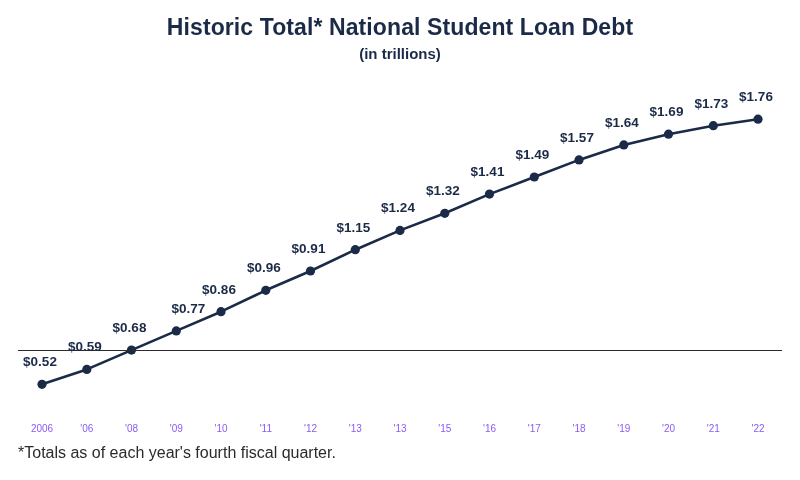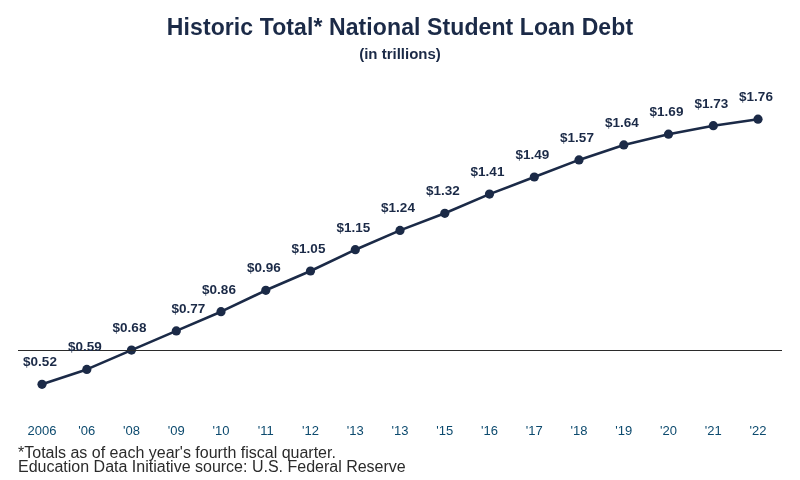--- a/index.html
+++ b/index.html
@@ -66,22 +66,22 @@
   }
   .xlabels {
     position: absolute;
     left: 0;
     top: 423px;
     width: 800px;
     height: 18px;
   }
   .xlabel {
     position: absolute;
-    font-size: 13px;
-    color: #0c4a6e;
+    font-size: 10px;
+    color: #8b5cf6;
     text-align: center;
     transform: translateX(-50%);
     white-space: nowrap;
   }
   .dlabel {
     position: absolute;
     font-size: 13.5px;
     font-weight: bold;
     color: #1b2a47;
     text-align: center;
@@ -156,31 +156,30 @@
       <div class="xlabel" style="left: 758px;">'22</div>
     </div>
 
   <div id="dlabels">
       <div class="dlabel" style="left: 40px; top: 354.3px;">$0.52</div>
       <div class="dlabel" style="left: 84.8px; top: 339.4px;">$0.59</div>
       <div class="dlabel" style="left: 129.5px; top: 320.1px;">$0.68</div>
       <div class="dlabel" style="left: 174.3px; top: 300.9px; margin-left: 14px;">$0.77</div>
       <div class="dlabel" style="left: 219px; top: 281.7px;">$0.86</div>
       <div class="dlabel" style="left: 263.8px; top: 260.3px;">$0.96</div>
-      <div class="dlabel" style="left: 308.5px; top: 241px;">$1.05</div>
+      <div class="dlabel" style="left: 308.5px; top: 241px;">$0.91</div>
       <div class="dlabel" style="left: 353.3px; top: 219.7px;">$1.15</div>
       <div class="dlabel" style="left: 398px; top: 200.4px;">$1.24</div>
       <div class="dlabel" style="left: 442.8px; top: 183.3px;">$1.32</div>
       <div class="dlabel" style="left: 487.5px; top: 164.1px;">$1.41</div>
       <div class="dlabel" style="left: 532.3px; top: 147px;">$1.49</div>
       <div class="dlabel" style="left: 577px; top: 129.9px;">$1.57</div>
       <div class="dlabel" style="left: 621.8px; top: 114.9px;">$1.64</div>
       <div class="dlabel" style="left: 666.5px; top: 104.2px;">$1.69</div>
       <div class="dlabel" style="left: 711.3px; top: 95.7px;">$1.73</div>
       <div class="dlabel" style="left: 756px; top: 89.2px;">$1.76</div>
     </div>
 
   <div class="footnotes">
     <div class="footnote">*Totals as of each year's fourth fiscal quarter.</div>
-    <div class="footnote">Education Data Initiative source: U.S. Federal Reserve</div>
   </div>
 
 </div>
 
 </body></html>

